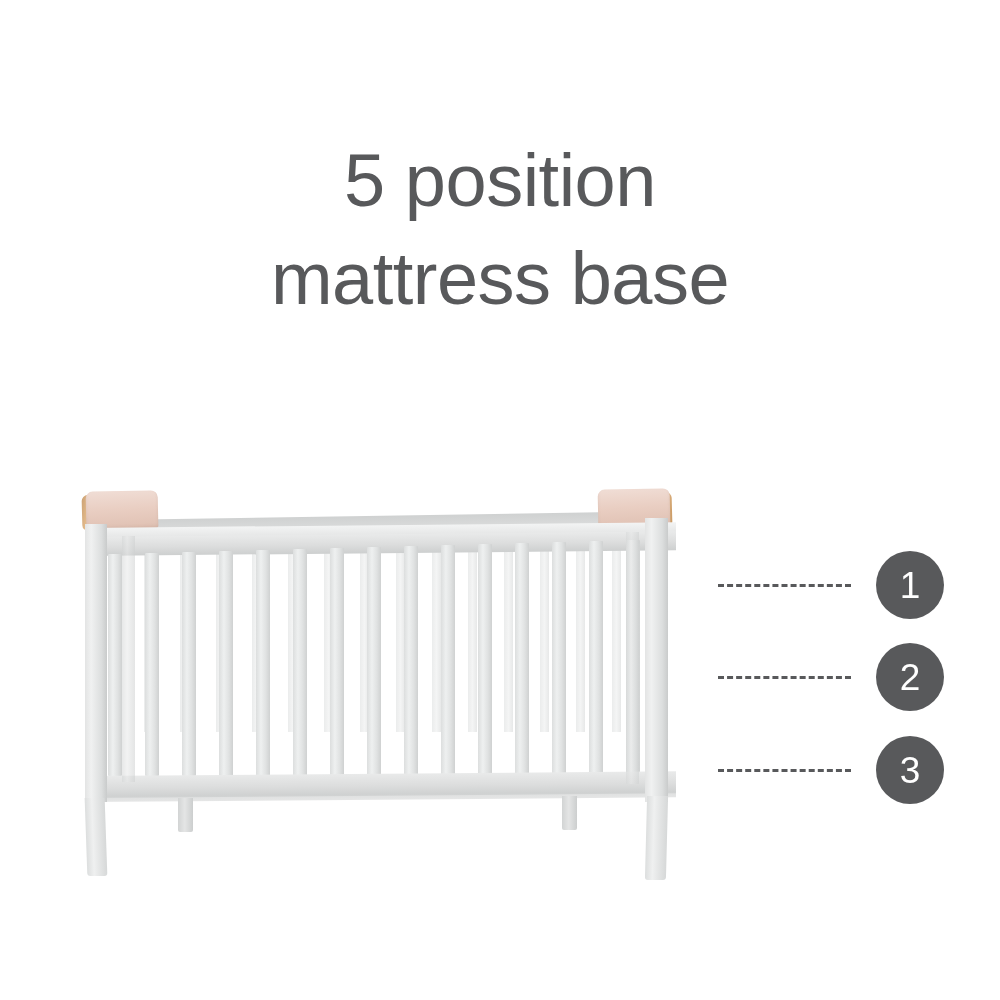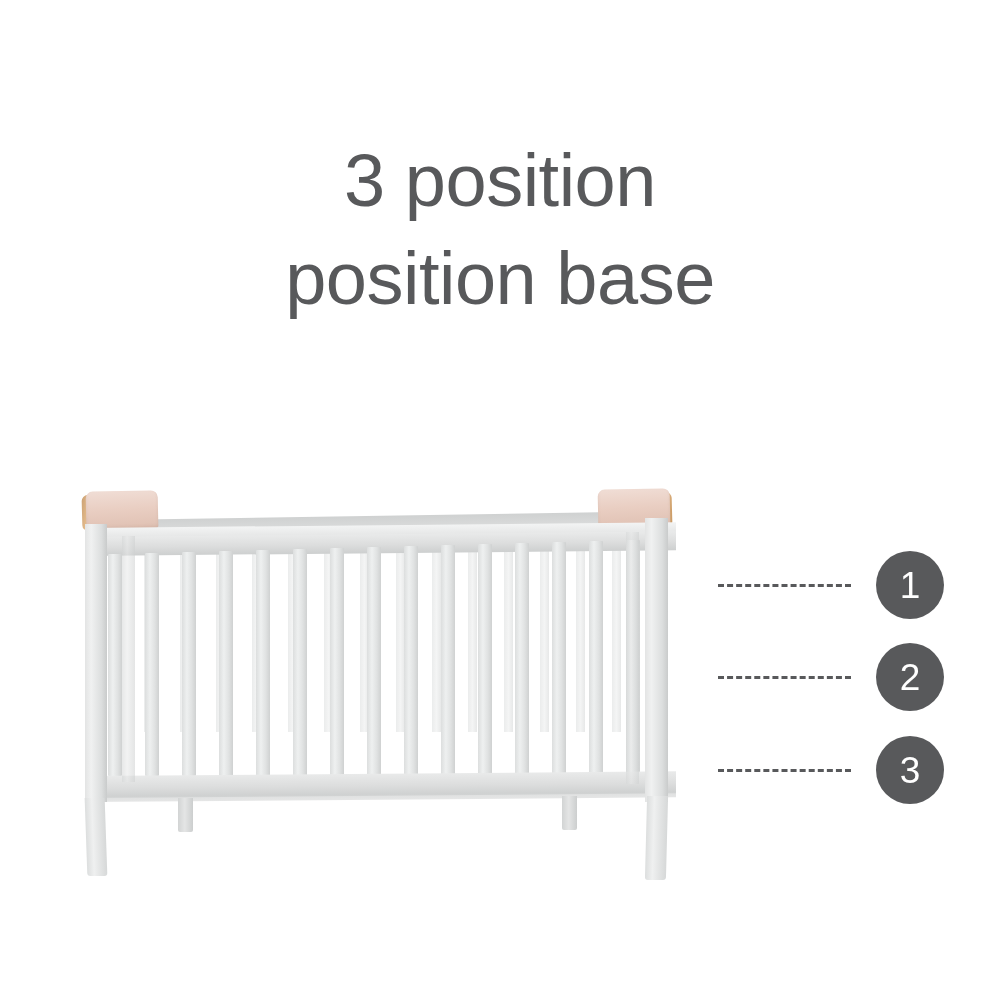--- a/index.html
+++ b/index.html
@@ -138,22 +138,22 @@
     letter-spacing: 0;
     -webkit-font-smoothing: antialiased;
   }
 </style>
 </head>
 <body>
 
 <div id="stage">
 
   <div id="title-block">
-    <span class="tline">3 position</span>
-    <span class="tline">position base</span>
+    <span class="tline">5 position</span>
+    <span class="tline">mattress base</span>
   </div>
 
   <div id="crib">
 
     <div class="pc slat-back" style="left:38px;  top:62px;  width:9px;  height:190px;"></div>
     <div class="pc slat-back" style="left:74px;  top:60px;  width:9px;  height:192px;"></div>
     <div class="pc slat-back" style="left:110px; top:58px;  width:9px;  height:194px;"></div>
     <div class="pc slat-back" style="left:146px; top:57px;  width:9px;  height:195px;"></div>
     <div class="pc slat-back" style="left:182px; top:56px;  width:9px;  height:196px;"></div>
     <div class="pc slat-back" style="left:218px; top:55px;  width:9px;  height:197px;"></div>

